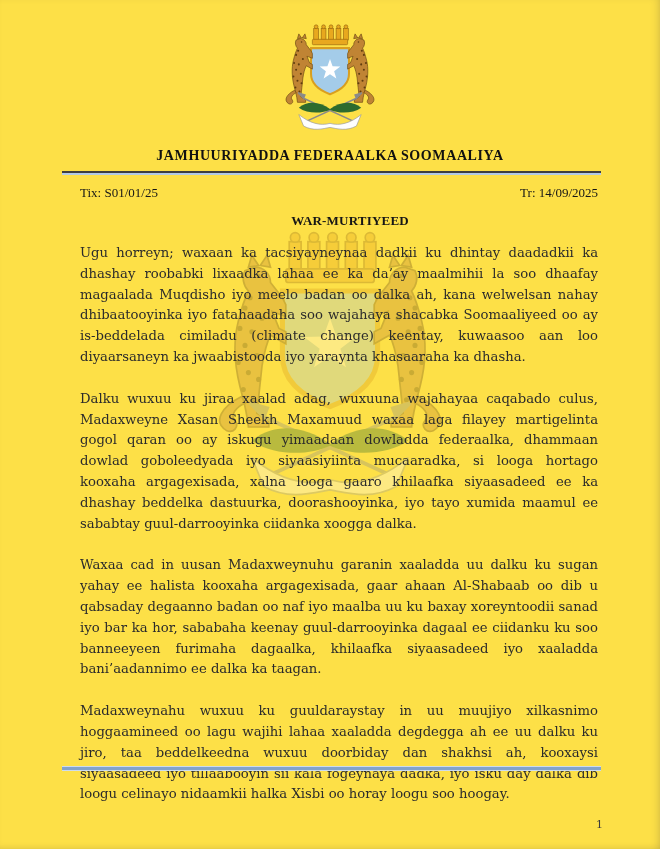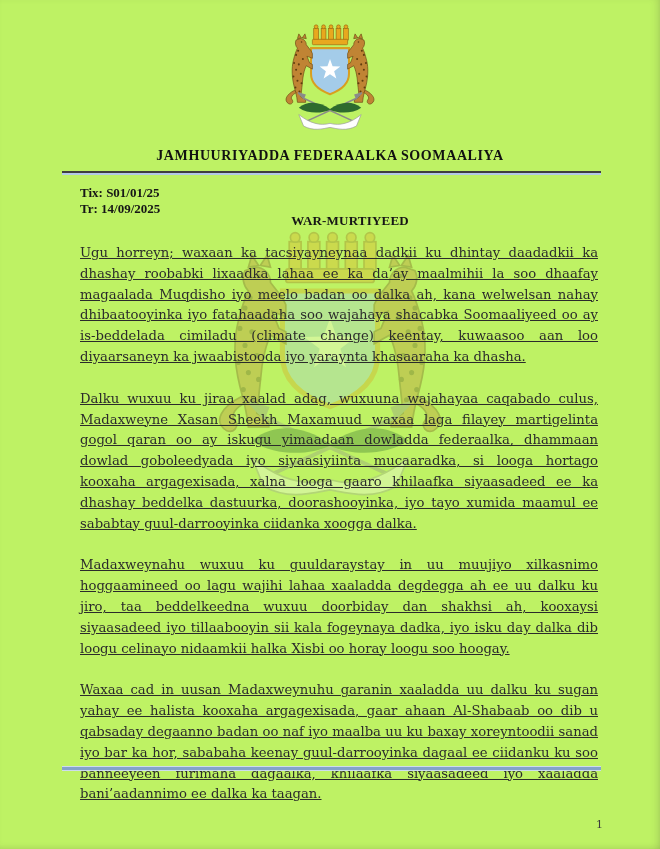--- a/index.html
+++ b/index.html
@@ -1,20 +1,20 @@
 <!DOCTYPE html>
 <html><head>
 <meta charset="utf-8">
 <style>
   html,body { margin:0; padding:0; background:#d8d8d8; }
   .page {
     position:relative;
     width:660px; height:849px;
     margin:0 auto;
-    background:#bef264;
+    background:#fde047;
     font-family:"Liberation Serif", serif;
     color:#2a2a2a;
     overflow:hidden;
     box-shadow: inset -6px 0 8px -5px rgba(60,55,50,.22), inset 0 -5px 6px -4px rgba(60,55,50,.12);
   }
   .emblem-wrap {
     position:absolute; top:21px; left:0; right:0;
     text-align:center; z-index:2;
   }
   .org-title {
@@ -26,36 +26,36 @@
   .rule-top {
     position:absolute; top:171px; left:62px; right:59px;
     height:0;
     border-top:2px solid #3f3f3f;
     border-bottom:2px solid #b3cbe5;
     z-index:2;
   }
   .refs {
     position:absolute; top:185px; left:80px; right:62px;
     display:flex; justify-content:space-between;
-    font-weight:bold; font-size:13px; color:#161616; z-index:2;flex-direction:column;
+    font-weight:normal; font-size:13px; color:#161616; z-index:2;
   }
   .doc-heading {
     position:absolute; top:213px; left:0; right:0;
     text-align:center; font-weight:bold; font-size:13px;
     color:#161616; z-index:2; margin:0; letter-spacing:.2px;padding-left:40px;
   }
   .body-text {
     position:absolute; top:243px; left:80px; right:62px;
     z-index:2;
     font-family:"DejaVu Serif", serif;
     font-size:13.2px; line-height:20.8px;
     text-align:justify;
     color:#2b2b2b;
   }
-  .body-text p { margin:0 0 21px 0;text-decoration:underline; }
+  .body-text p { margin:0 0 21px 0; }
   .watermark {
     position:absolute; top:223px; left:50%;
     transform:translateX(-50%);
     opacity:.32; z-index:1;
     pointer-events:none;
   }
   .rule-bottom {
     position:absolute; top:767px; left:62px; right:59px;
     height:0;
     border-top:3px solid #83a2cb;
@@ -162,21 +162,21 @@
   <div class="refs">
     <span>Tix: S01/01/25</span>
     <span>Tr: 14/09/2025</span>
   </div>
 
   <h2 class="doc-heading">WAR-MURTIYEED</h2>
 
   <div class="body-text">
     <p>Ugu horreyn; waxaan ka tacsiyayneynaa dadkii ku dhintay daadadkii ka dhashay roobabki lixaadka lahaa ee ka da’ay maalmihii la soo dhaafay magaalada Muqdisho iyo meelo badan oo dalka ah, kana welwelsan nahay dhibaatooyinka iyo fatahaadaha soo wajahaya shacabka Soomaaliyeed oo ay is-beddelada cimiladu (climate change) keentay, kuwaasoo aan loo diyaarsaneyn ka jwaabistooda iyo yaraynta khasaaraha ka dhasha.</p>
     <p>Dalku wuxuu ku jiraa xaalad adag, wuxuuna wajahayaa caqabado culus, Madaxweyne Xasan Sheekh Maxamuud waxaa laga filayey martigelinta gogol qaran oo ay iskugu yimaadaan dowladda federaalka, dhammaan dowlad goboleedyada iyo siyaasiyiinta mucaaradka, si looga hortago kooxaha argagexisada, xalna looga gaaro khilaafka siyaasadeed ee ka dhashay beddelka dastuurka, doorashooyinka, iyo tayo xumida maamul ee sababtay guul-darrooyinka ciidanka xoogga dalka.</p>
+    <p>Waxaa cad in uusan Madaxweynuhu garanin xaaladda uu dalku ku sugan yahay ee halista kooxaha argagexisada, gaar ahaan Al-Shabaab oo dib u qabsaday degaanno badan oo naf iyo maalba uu ku baxay xoreyntoodii sanad iyo bar ka hor, sababaha keenay guul-darrooyinka dagaal ee ciidanku ku soo banneeyeen furimaha dagaalka, khilaafka siyaasadeed iyo xaaladda bani’aadannimo ee dalka ka taagan.</p>
     <p>Madaxweynahu wuxuu ku guuldaraystay in uu muujiyo xilkasnimo hoggaamineed oo lagu wajihi lahaa xaaladda degdegga ah ee uu dalku ku jiro, taa beddelkeedna wuxuu doorbiday dan shakhsi ah, kooxaysi siyaasadeed iyo tillaabooyin sii kala fogeynaya dadka, iyo isku day dalka dib loogu celinayo nidaamkii halka Xisbi oo horay loogu soo hoogay.</p>
-    <p>Waxaa cad in uusan Madaxweynuhu garanin xaaladda uu dalku ku sugan yahay ee halista kooxaha argagexisada, gaar ahaan Al-Shabaab oo dib u qabsaday degaanno badan oo naf iyo maalba uu ku baxay xoreyntoodii sanad iyo bar ka hor, sababaha keenay guul-darrooyinka dagaal ee ciidanku ku soo banneeyeen furimaha dagaalka, khilaafka siyaasadeed iyo xaaladda bani’aadannimo ee dalka ka taagan.</p>
   </div>
 
   <div class="rule-bottom"></div>
 
   <div class="page-number">1</div>
 
 </div>
 
 </body></html>

